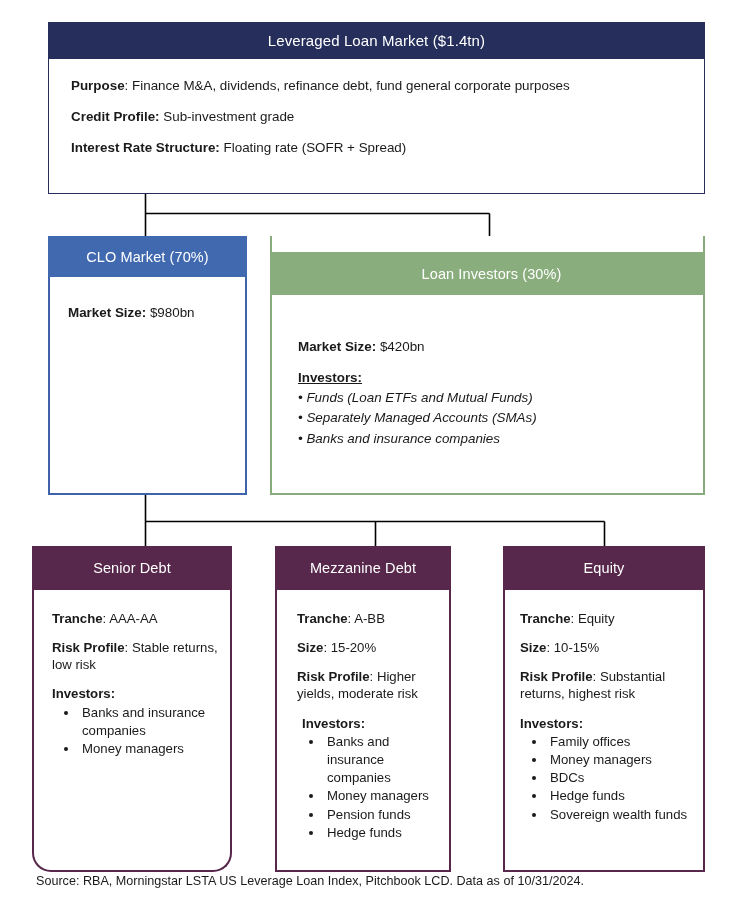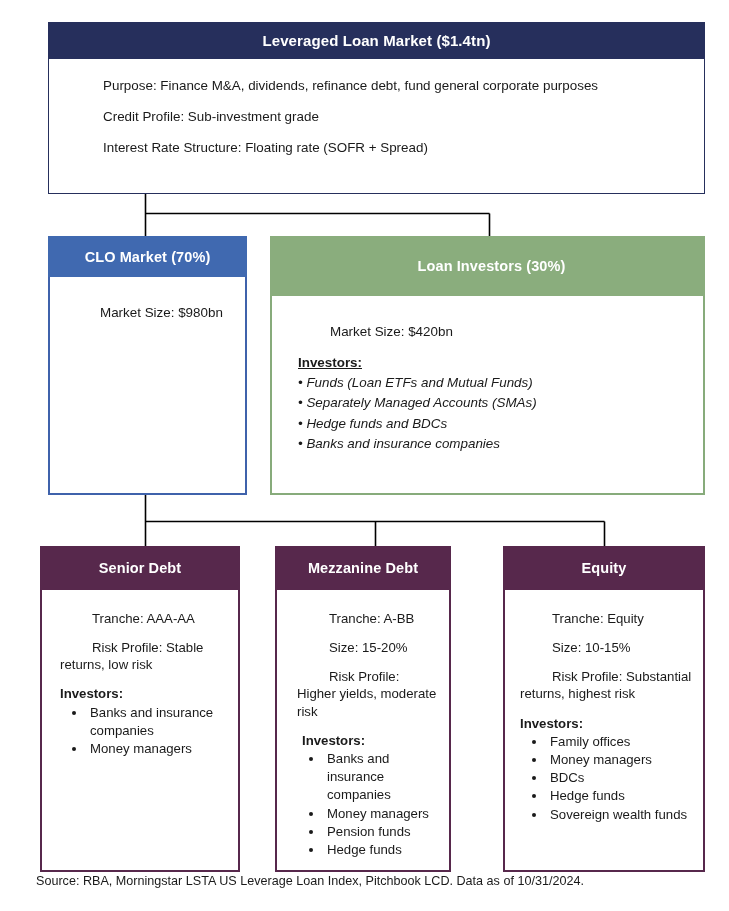--- a/index.html
+++ b/index.html
@@ -32,21 +32,21 @@
   .box {
     position: absolute;
     box-sizing: border-box;
     background: #ffffff;
   }
   .box-header {
     box-sizing: border-box;
     width: 100%;
     text-align: center;
     color: #ffffff;
-    font-weight: bold;
+    font-weight: normal;
     letter-spacing: .1px;
     display: flex;
     align-items: center;
     justify-content: center;
   }
   .box-body {
     box-sizing: border-box;
     background: #ffffff;
   }
 
@@ -96,24 +96,24 @@
 
   #loan-box {
     left: 270px;
     top: 236px;
     width: 435px;
     height: 259px;
     border: 2px solid #87ab7b;
     border-top: none;
   }
   #loan-box .box-header {
-    height: 60px;
+    height: 43px;
     background: #8aad7d;
     font-size: 14.5px;
-    margin: 0 -2px;
+    margin: 16px -2px;
     width: calc(100% + 4px);
     padding-left: 8px;
   }
   #loan-box .box-body {
     padding: 28px 16px 0 26px;
     font-size: 13.4px;
   }
   #loan-box .sub-title {
     font-weight: bold;
     text-decoration: underline;
@@ -162,29 +162,29 @@
   .tranche-box ul.bullets {
     margin: 0;
     padding-left: 27px;
     list-style-type: disc;
   }
   .tranche-box ul.bullets li {
     line-height: 1.38;
     padding-left: 3px;
   }
 
-  #senior-box { left: 40px; width: 200px; }
+  #senior-box { left: 32px; width: 200px; border-radius: 19px; }
   #mezz-box   { left: 275px; width: 176px; }
   #equity-box { left: 503px; width: 202px; }
 
   #mezz-box .box-body { padding-left: 20px; }
   #mezz-box .inv-label { padding-left: 5px; }
   #equity-box .box-body { padding-left: 15px; }
 
-  .lbl { font-weight: normal; margin-left: 32px; }
+  .lbl { font-weight: bold; }
 
   
   #source-note {
     position: absolute;
     left: 36px;
     top: 874px;
     font-size: 12.6px;
     color: #1a1a1a;
     white-space: nowrap;
   }
@@ -235,21 +235,20 @@
     <div class="box-header">Loan Investors (30%)</div>
     <div class="box-body">
       <div>
         <span class="lbl">Market Size:</span>
         <span>$420bn</span>
       </div>
       <div class="sub-title">Investors: </div>
       <ul class="dash-list">
         <li>Funds (Loan ETFs and Mutual Funds)</li>
         <li>Separately Managed Accounts (SMAs)</li>
-        <li>Hedge funds and BDCs</li>
         <li>Banks and insurance companies</li>
       </ul>
     </div>
   </div>
 
   <div class="box tranche-box" id="senior-box">
     <div class="box-header">Senior Debt</div>
     <div class="box-body">
       <div class="kv-line">
         <span class="lbl">Tranche</span><span>: AAA-AA</span>

